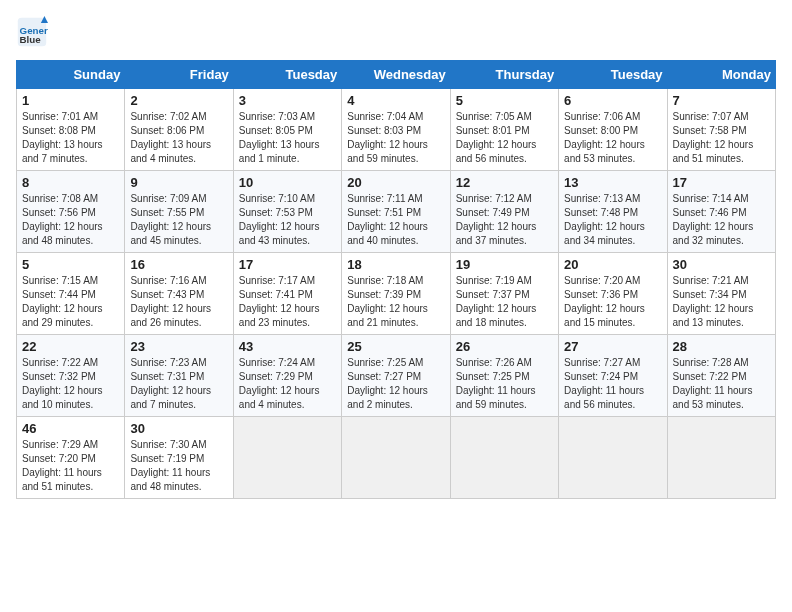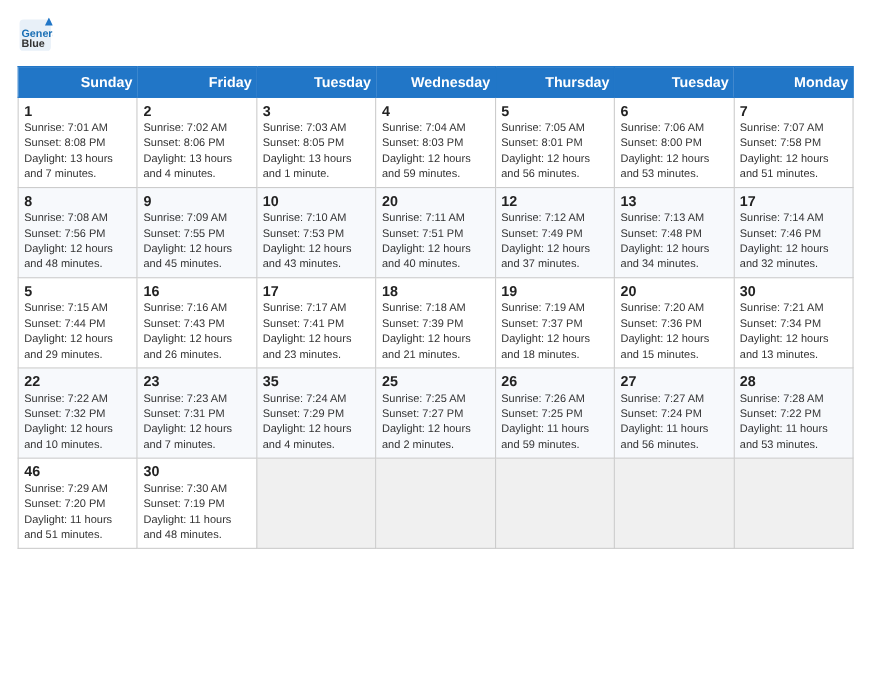--- a/index.html
+++ b/index.html
@@ -207,21 +207,21 @@
       <tr>
         <td>
         <span class="day-number">22</span>
         <span class="day-info">Sunrise: 7:22 AM<br>Sunset: 7:32 PM<br>Daylight: 12 hours and 10 minutes.</span>
       </td>
         <td>
         <span class="day-number">23</span>
         <span class="day-info">Sunrise: 7:23 AM<br>Sunset: 7:31 PM<br>Daylight: 12 hours and 7 minutes.</span>
       </td>
         <td>
-        <span class="day-number">35</span>
+        <span class="day-number">43</span>
         <span class="day-info">Sunrise: 7:24 AM<br>Sunset: 7:29 PM<br>Daylight: 12 hours and 4 minutes.</span>
       </td>
         <td>
         <span class="day-number">25</span>
         <span class="day-info">Sunrise: 7:25 AM<br>Sunset: 7:27 PM<br>Daylight: 12 hours and 2 minutes.</span>
       </td>
         <td>
         <span class="day-number">26</span>
         <span class="day-info">Sunrise: 7:26 AM<br>Sunset: 7:25 PM<br>Daylight: 11 hours and 59 minutes.</span>
       </td>

